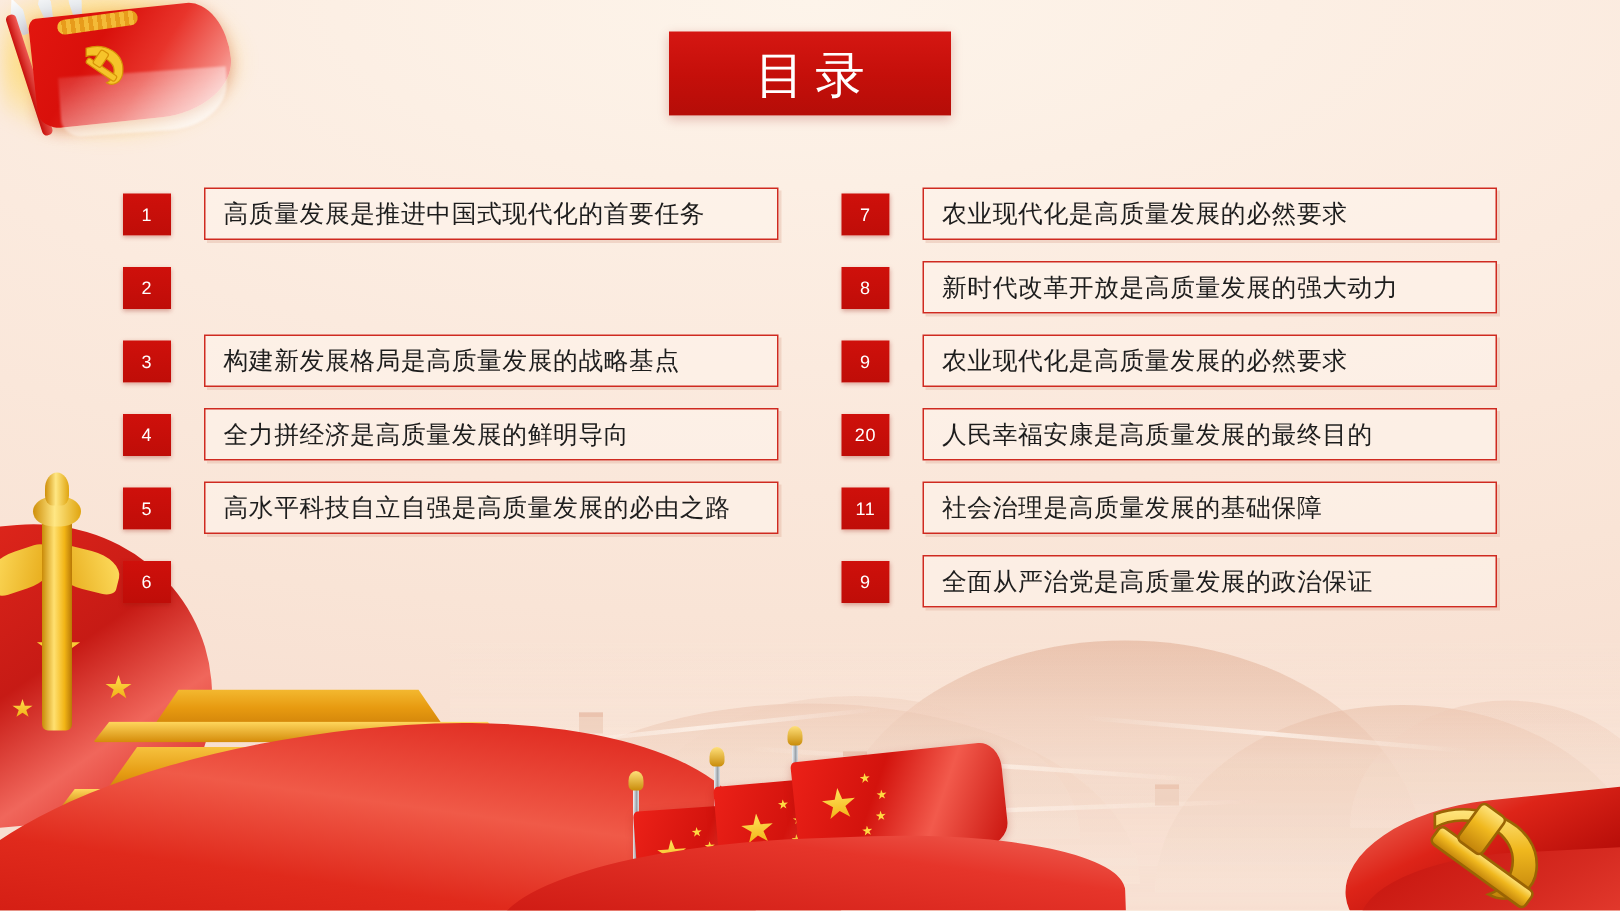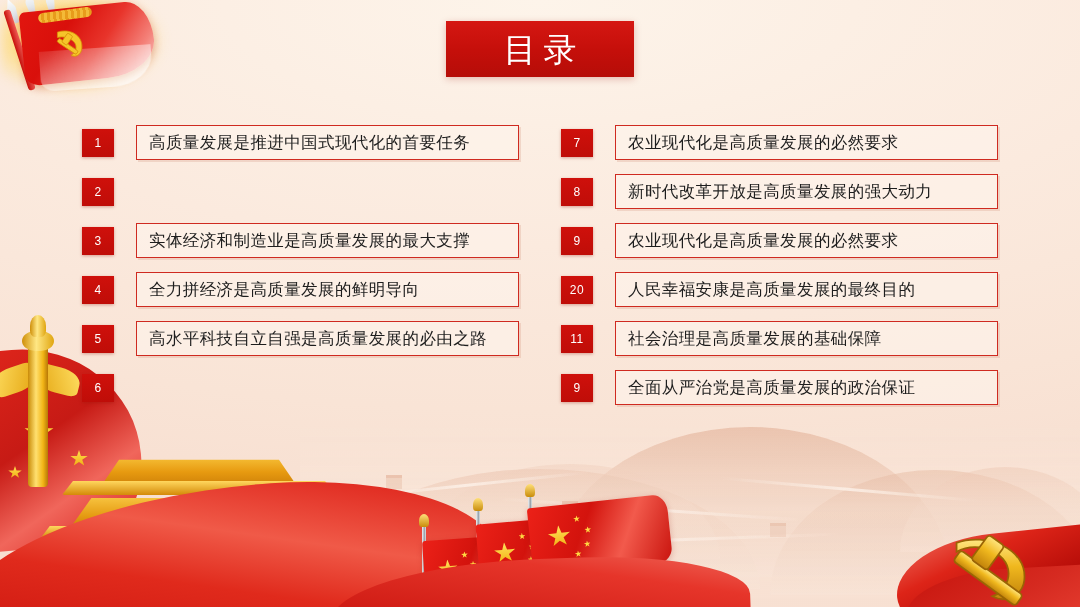--- a/index.html
+++ b/index.html
@@ -395,21 +395,21 @@
         <div class="item-box">
           <span class="item-text">高质量发展是推进中国式现代化的首要任务</span>
         </div>
       </div>
       <div class="toc-row">
         <div class="num-badge">2</div>
       </div>
       <div class="toc-row">
         <div class="num-badge">3</div>
         <div class="item-box">
-          <span class="item-text">实体经济和制造业是高质量发展的最大支撑</span>
+          <span class="item-text">构建新发展格局是高质量发展的战略基点</span>
         </div>
       </div>
       <div class="toc-row">
         <div class="num-badge">4</div>
         <div class="item-box">
           <span class="item-text">全力拼经济是高质量发展的鲜明导向</span>
         </div>
       </div>
       <div class="toc-row">
         <div class="num-badge">5</div>

